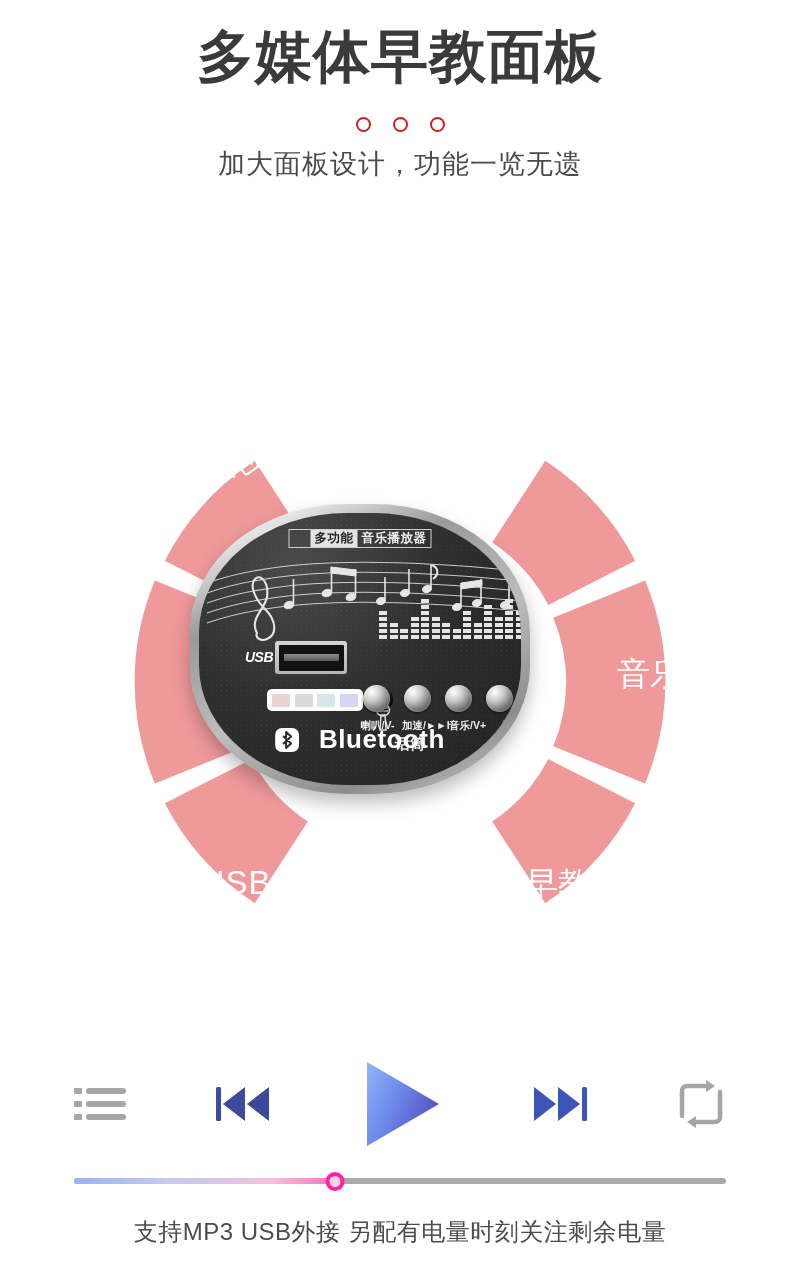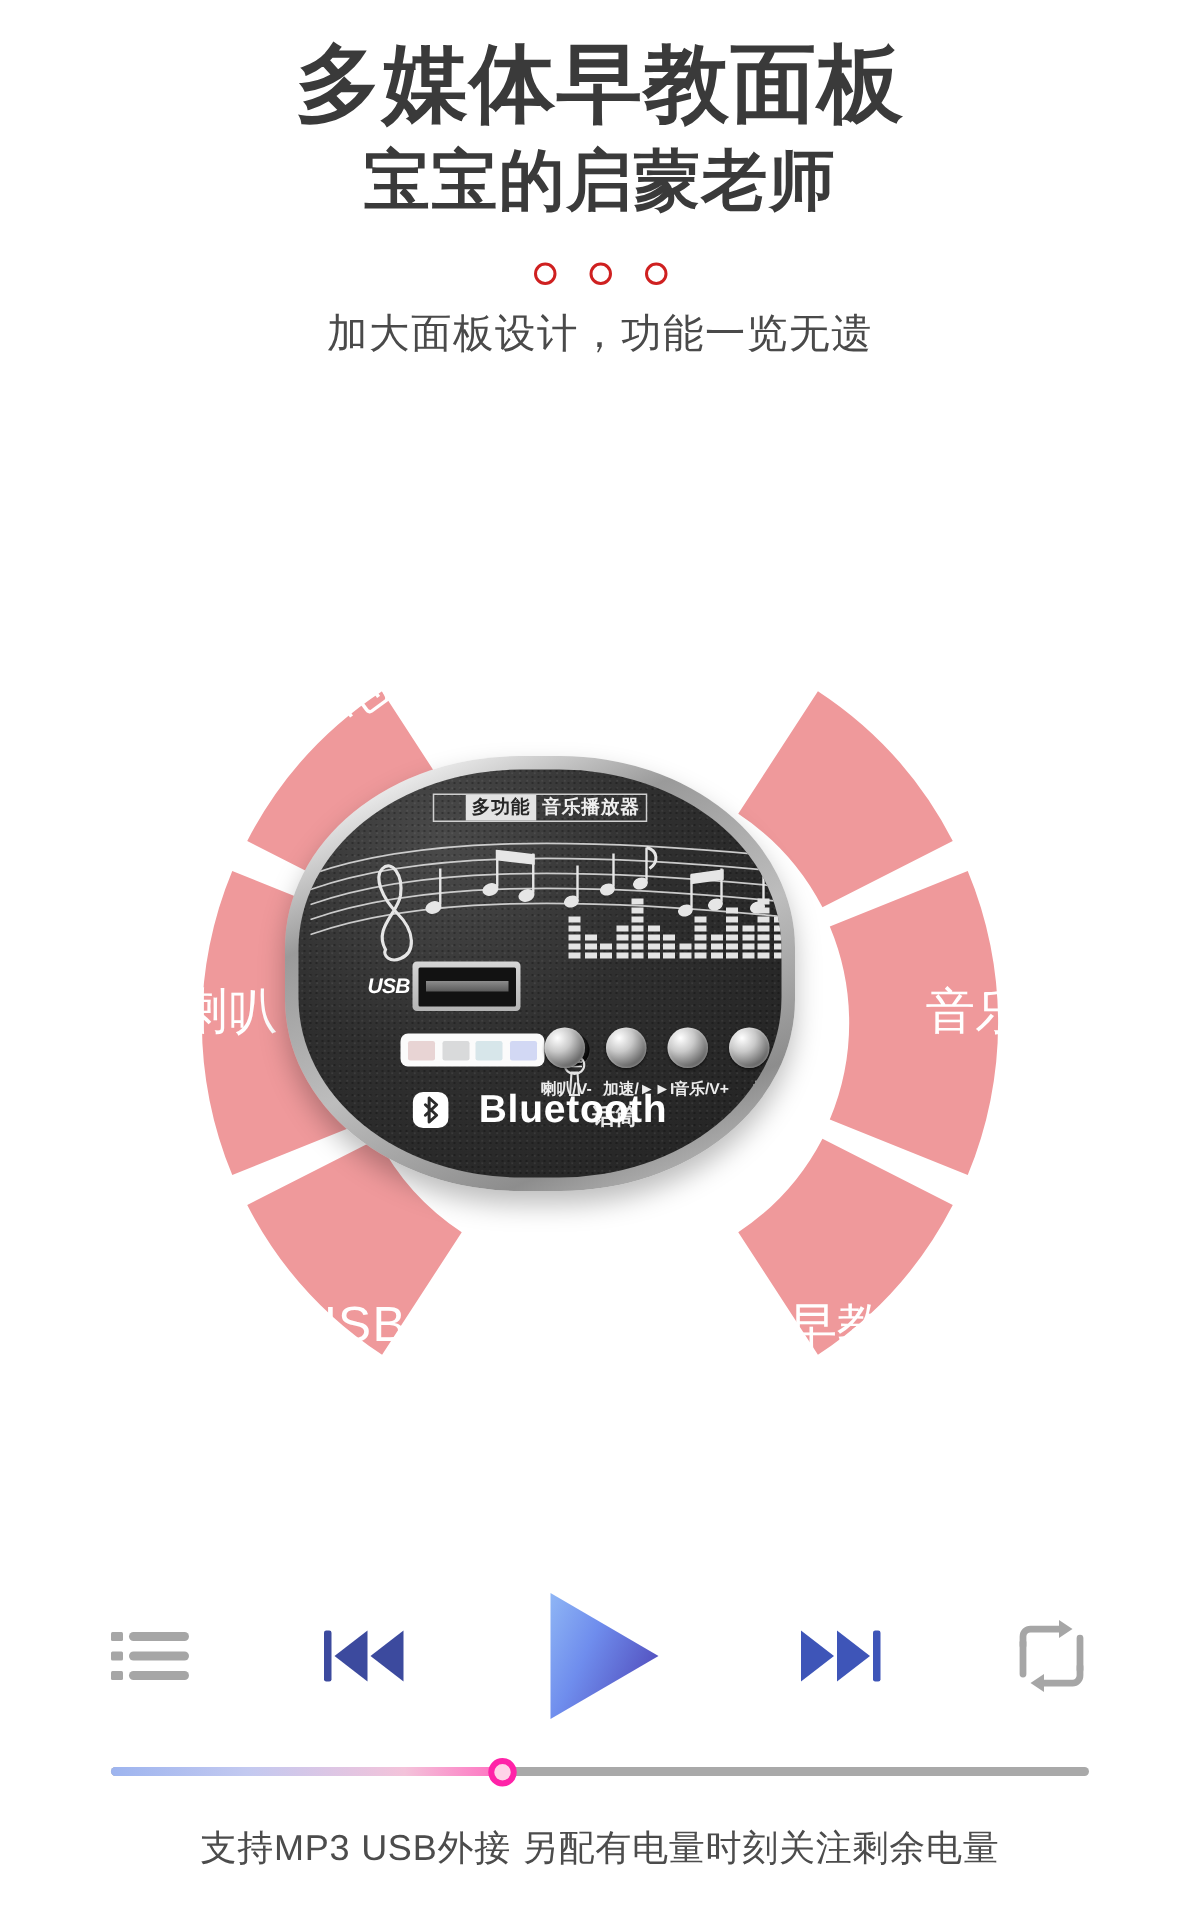--- a/index.html
+++ b/index.html
@@ -188,21 +188,20 @@
     font-size: 24px; color: #4c4c4c; letter-spacing: .5px;
   }
 </style>
 </head>
 <body>
 
 <div id="page">
 
   <div class="header">
     <div class="title-main">多媒体早教面板</div>
-    <div class="title-sub">宝宝的启蒙老师</div>
     <div class="dots-row">
       <span class="dot"></span>
       <span class="dot"></span>
       <span class="dot"></span>
     </div>
     <div class="tagline">加大面板设计，功能一览无遗</div>
   </div>
 
   <div class="ring-wrap">
     <svg class="ring-svg" width="660" height="660" viewBox="0 0 660 660">
@@ -252,21 +251,20 @@
           A 166.5 166.5 0 0 0 176.8 394.33
           Z"></path>
       </g>
     </svg>
 
     <div class="seg-label cn" style="left:110px; top:60px; width:200px; transform:rotate(-36deg);">电量显示</div>
     <div class="seg-label cn" style="left:520px; top:300px; width:120px;">音乐</div>
     <div class="seg-label cn" style="left:420px; top:72px; width:140px;">蓝牙</div>
     <div class="seg-label cn" style="left:418px; top:510px; width:140px;">早教</div>
     <div class="seg-label en" style="left:96px; top:512px; width:140px;">USB</div>
-    <div class="seg-label cn" style="left:22px; top:300px; width:120px;">喇叭</div>
   </div>
 
   <div class="device">
     <div class="device-shell"></div>
     <div class="device-face">
       <div class="speckle"></div>
 
       <div class="badge-row">
         <span class="badge-inv">多功能</span>
         <span class="badge-out">音乐播放器</span>

